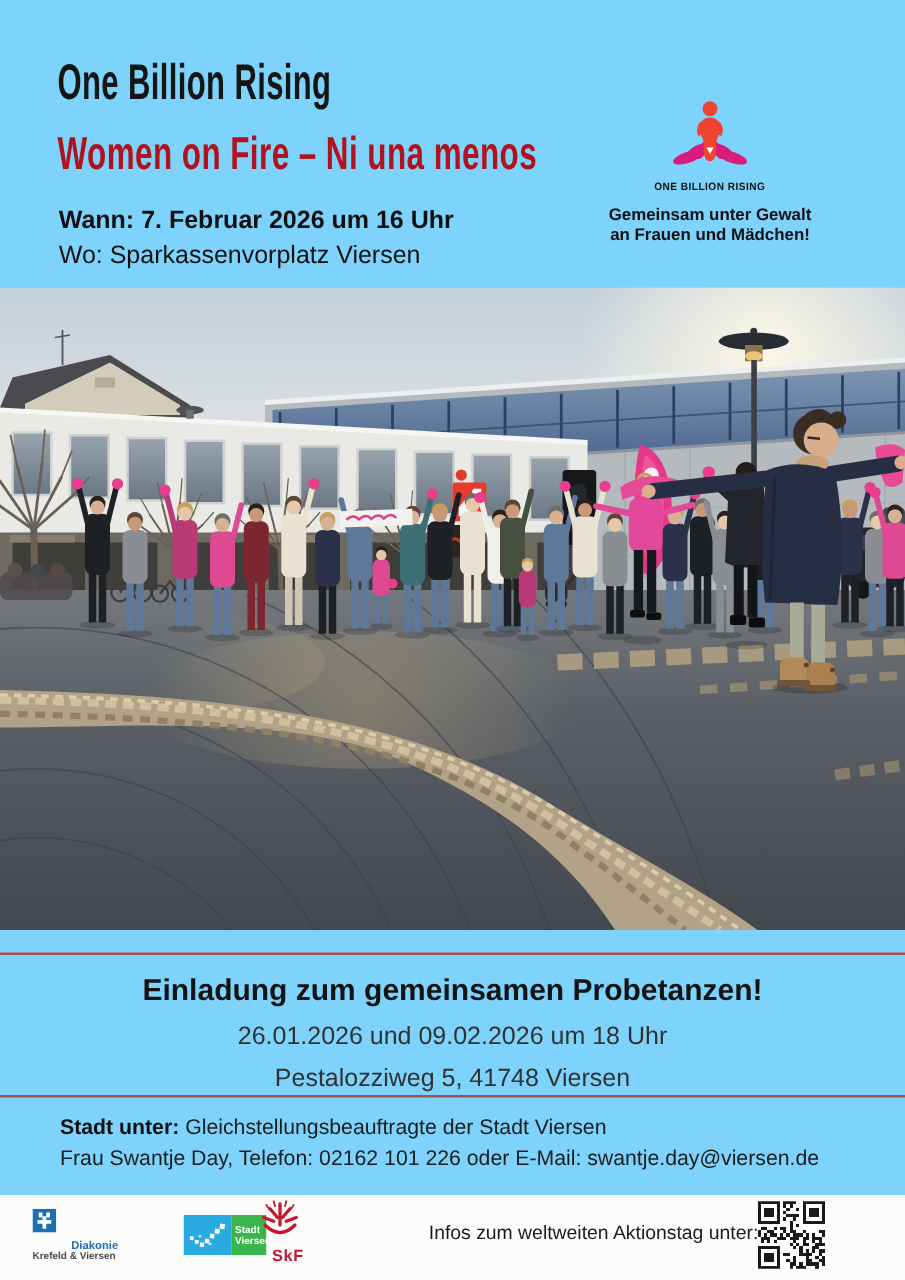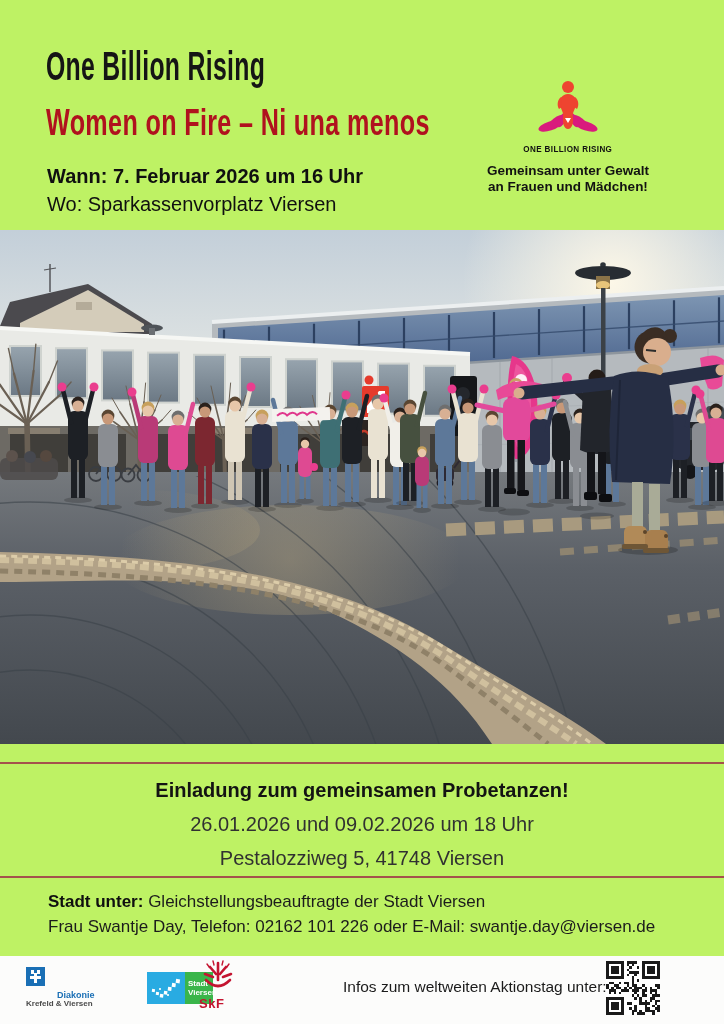--- a/index.html
+++ b/index.html
@@ -1,18 +1,18 @@
 <!DOCTYPE html>
 <html><head>
 <meta charset="utf-8">
 <style>
   html,body{margin:0;padding:0;background:#888;}
   .poster{
     position:relative;width:724px;height:1024px;margin:0 auto;
-    background:#bef264;overflow:hidden;
+    background:#7dd3fc;overflow:hidden;
     font-family:"Liberation Sans",sans-serif;color:#161616;
   }
   .title{
     position:absolute;left:46px;top:44px;font-size:40px;font-weight:bold;
     color:#151515;white-space:nowrap;transform:scaleX(.62);transform-origin:left top;
     letter-spacing:.5px;
   }
   .subtitle{
     position:absolute;left:46px;top:102px;font-size:37px;font-weight:bold;
     color:#b0121e;white-space:nowrap;transform:scaleX(.68);transform-origin:left top;
@@ -21,33 +21,33 @@
   .when{position:absolute;left:47px;top:165px;font-size:20px;font-weight:bold;color:#101010;}
   .where{position:absolute;left:47px;top:193px;font-size:20px;font-weight:normal;color:#101010;}
   .obr{position:absolute;left:462px;top:80px;width:212px;text-align:center;}
   .obr-name{display:inline-block;font-size:8.5px;font-weight:bold;color:#111;
     letter-spacing:.4px;transform:scaleX(.95);margin-top:1px;white-space:nowrap;}
   .obr-tagline{font-size:13.5px;font-weight:bold;color:#121212;line-height:1.2;margin-top:7px;}
   .photo{position:absolute;left:0;top:230px;width:724px;height:514px;display:block;}
   .rule{position:absolute;left:0;width:724px;height:2px;background:#a4524c;}
   .rule1{top:762px;} .rule2{top:876px;}
   .invite{position:absolute;left:0;top:779px;width:724px;text-align:center;}
-  .invite-h{font-size:20px;font-weight:bold;color:#131313;}
+  .invite-h{font-size:24px;font-weight:bold;color:#131313;}
   .invite-l{font-size:20px;color:#313131;margin-top:11px;}
   .contact{position:absolute;left:48px;top:889px;font-size:17px;color:#1c1c1c;line-height:25px;}
   .contact b{color:#0f0f0f;}
   .footer{position:absolute;left:0;top:956px;width:724px;height:68px;background:#fcfcfb;}
   .diakonie{position:absolute;left:26px;top:11px;width:100px;}
   .diakonie-name{font-size:9px;font-weight:bold;color:#1a6fb5;line-height:1.05;margin-top:1px;padding-left:31px;}
   .diakonie-sub{font-size:8px;font-weight:bold;color:#4a4a4a;line-height:1.1;}
   .stadt{position:absolute;left:118px;top:16px;width:66px;height:32px;display:flex;padding-left:29px;}
   .stadt-blue{width:38px;height:100%;background:#29abe2;position:relative;}
   .stadt-green{width:28px;height:100%;background:#3ab54a;color:#fff;
     font-size:8px;font-weight:bold;line-height:1.15;padding-top:7px;box-sizing:border-box;padding-left:3px;}
-  .skf{position:absolute;left:199px;top:2px;width:44px;text-align:left;}
+  .skf{position:absolute;left:199px;top:2px;width:44px;text-align:right;}
   .skf-name{font-size:13px;font-weight:bold;color:#c41430;letter-spacing:.5px;margin-top:-2px;}
   .qr-label{position:absolute;left:343px;top:22px;font-size:15.5px;color:#1b1b1b;}
   .qr{position:absolute;left:606px;top:5px;width:54px;height:54px;}
 </style>
 </head>
 <body>
 
 <div class="poster">
 
   <div class="title">One Billion Rising</div>

